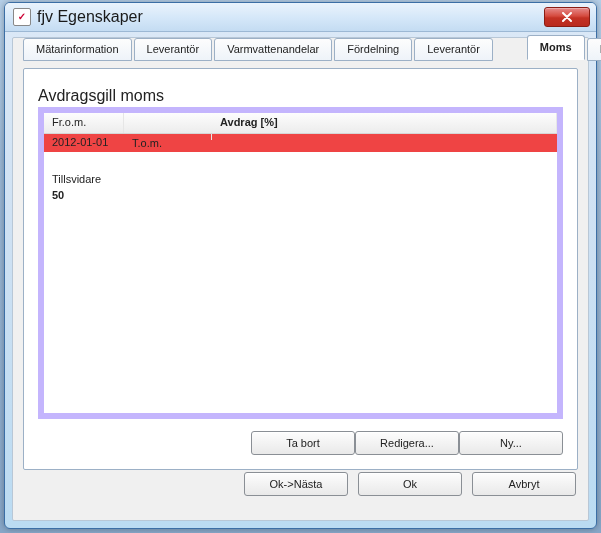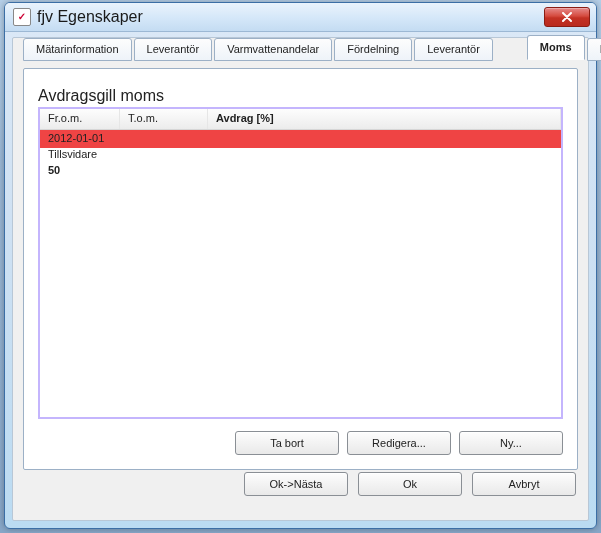--- a/index.html
+++ b/index.html
@@ -138,21 +138,21 @@
     font-size: 16px;
     color: #222;
   }
 
   .grid {
     position: absolute;
     top: 38px;
     left: 14px;
     right: 14px;
     bottom: 50px;
-    border: 2px solid #c4b5fd;
+    border: 6px solid #c4b5fd;
     background: #fff;
     box-sizing: border-box;
   }
   .grid-header {
     display: flex;
     height: 20px;
     background: linear-gradient(180deg,#fdfdfd,#ececec);
     border-bottom: 1px solid #d6d6d6;
   }
   .grid-header .gh {
@@ -168,29 +168,28 @@
     background: #ef4444;
     flex-direction: column;
   }
   .grid-row .gc {
     font-size: 11px;
     color: #222;
     padding: 2px 8px;
     box-sizing: border-box;
   }
   .col-from  { width: 80px; }
-  .col-to    { width: 88px; }
+  .col-to    { width: 88px; margin-top: 21px; }
   .col-ded   { flex: 1; font-weight: bold; }
 
   .row-buttons {
     position: absolute;
     right: 14px;
     bottom: 14px;
     display: flex;
-    gap: 8px;
   }
   .btn {
     min-width: 74px;
     height: 22px;
     padding: 0 14px;
     font-size: 11px;
     color: #222;
     background: linear-gradient(180deg,#fdfdfd,#e9e9e9);
     border: 1px solid #8a8f95;
     border-radius: 3px;

